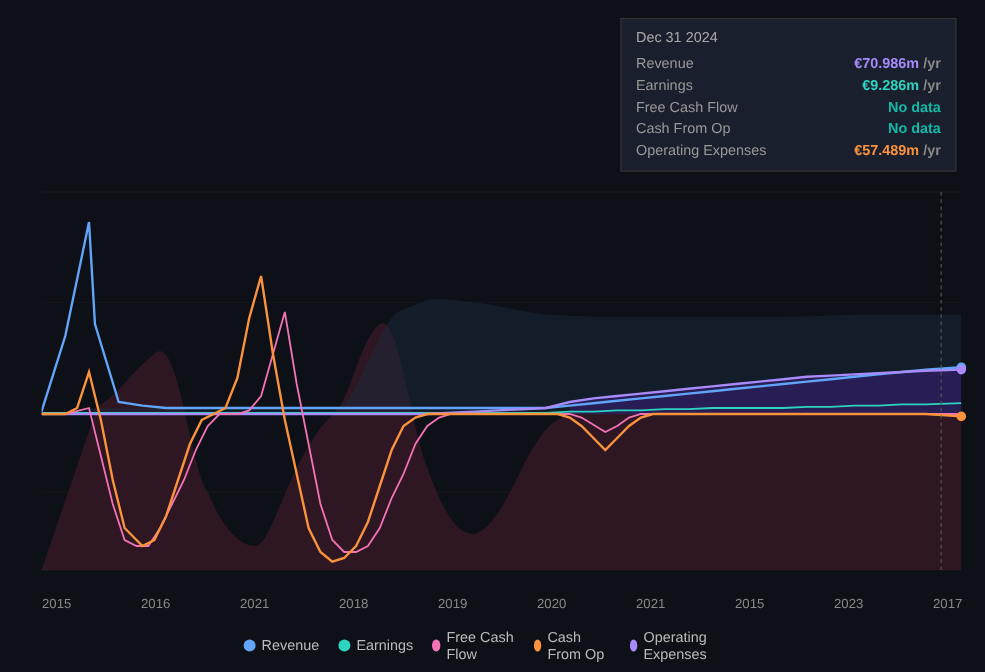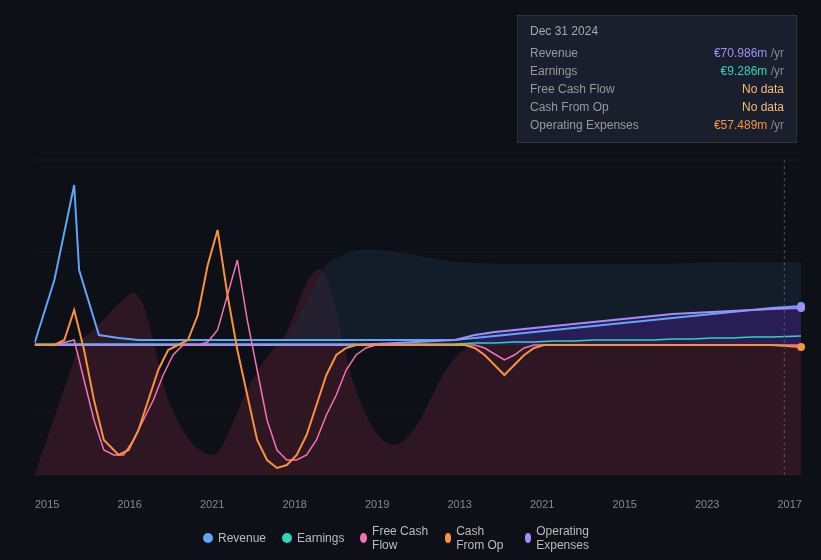--- a/index.html
+++ b/index.html
@@ -45,25 +45,26 @@
       font-size: 12px;
     }
 
     .tooltip-label {
       color: #999;
       min-width: 120px;
     }
 
     .tooltip-value {
       color: #eee;
+      font-weight: bold;
     }
 
     .tooltip-value.purple { color: #a78bfa; }
     .tooltip-value.teal { color: #2dd4bf; }
-    .tooltip-value.nodata { color: #fdba74; }
+    .tooltip-value.nodata { color: #14b8a6; }
     .tooltip-value.orange { color: #fb923c; }
 
     
     .y-label {
       position: absolute;
       left: 8px;
       font-size: 11px;
       color: #888;
     }
 
@@ -460,21 +461,21 @@
     <circle cx="810" cy="308" r="4" fill="#a78bfa"></circle>
     <circle cx="810" cy="347" r="4" fill="#fb923c"></circle>
   </svg>
 
   <div style="position:absolute; bottom:50px; left:35px; right:10px; display:flex; justify-content:space-between;margin-top:15px;">
     <span class="x-label">2015</span>
     <span class="x-label">2016</span>
     <span class="x-label">2021</span>
     <span class="x-label">2018</span>
     <span class="x-label">2019</span>
-    <span class="x-label">2013</span>
+    <span class="x-label">2020</span>
     <span class="x-label">2021</span>
     <span class="x-label">2015</span>
     <span class="x-label">2023</span>
     <span class="x-label">2017</span>
   </div>
 
   <div class="legend">
     <div class="legend-item">
       <div class="legend-dot" style="background:#60a5fa;"></div>
       <span>Revenue</span>

